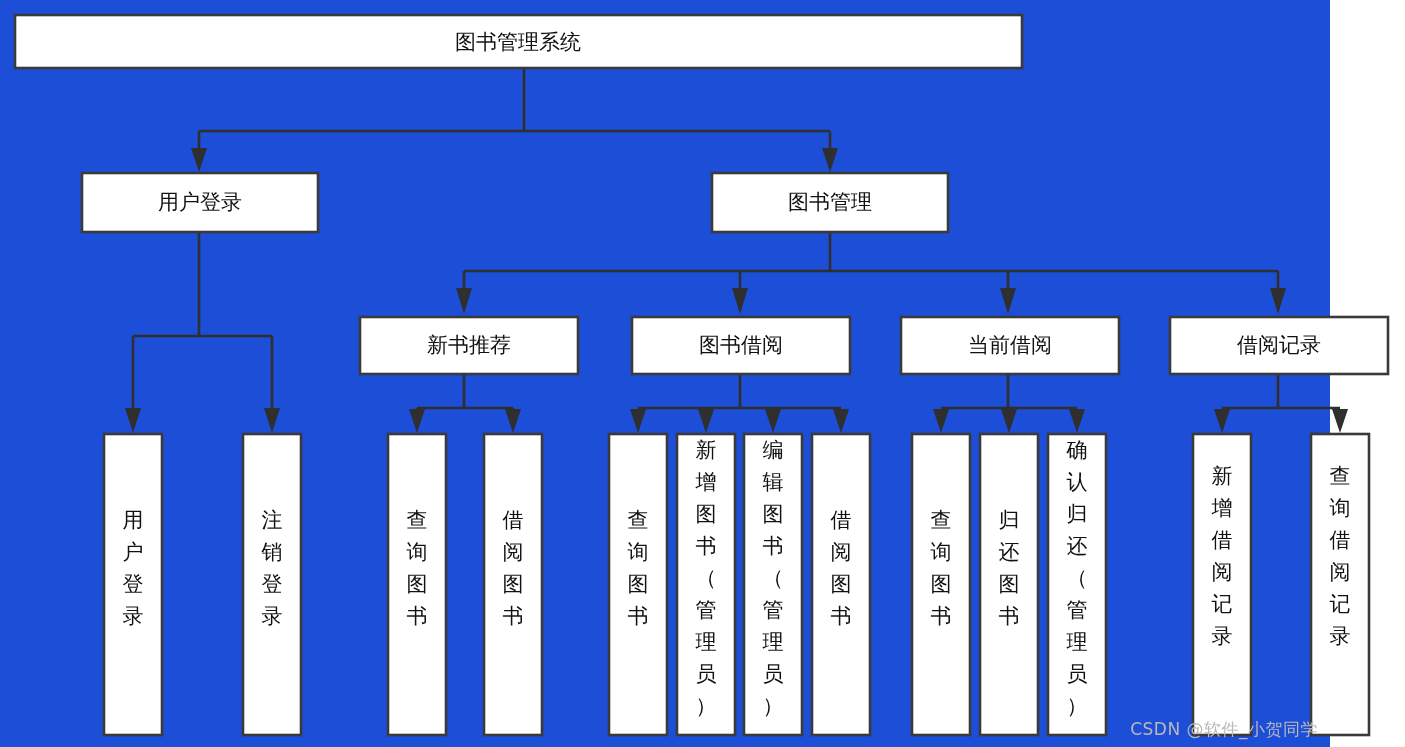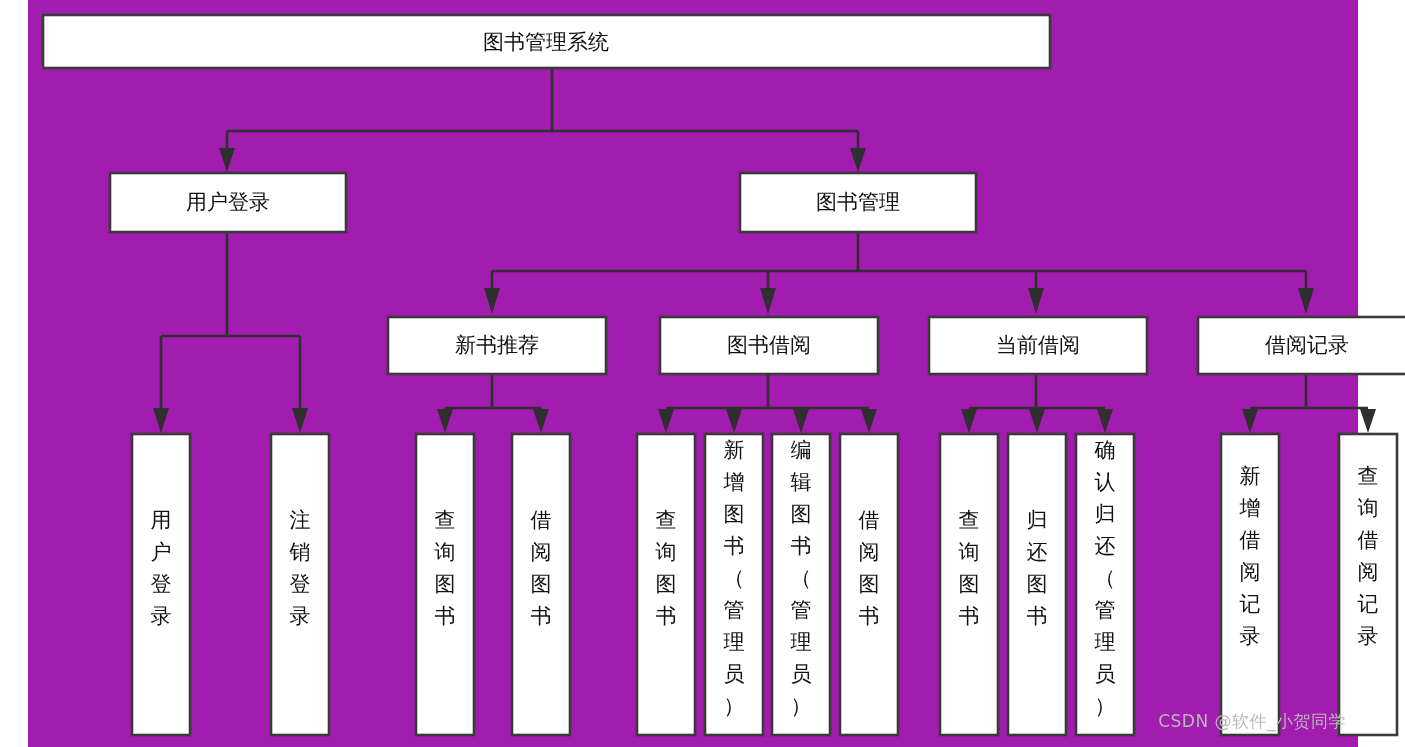--- a/index.html
+++ b/index.html
@@ -10,22 +10,21 @@
   body {
     width: 1405px;
     height: 747px;
     font-family: "DejaVu Sans", "Liberation Sans", sans-serif;
     overflow: hidden;
   }
   #diagram-root {
     position: relative;
     width: 1330px;
     height: 747px;
-    background: #a21caf;
-    margin-left: 28px;
+    background: #1d4ed8;
   }
   svg#tree-svg {
     position: absolute;
     left: 0;
     top: 0;
     width: 1405px;
     height: 747px;
     display: block;
   }
   .node-box {
@@ -52,21 +51,21 @@
     fill: none;
     stroke-linecap: butt;
   }
   .arrow-head {
     fill: #2f2f2f;
     stroke: none;
   }
   .watermark {
     position: absolute;
     right: 12px;
-    bottom: 14px;
+    bottom: 6px;
     font-family: "DejaVu Sans", "Liberation Sans", sans-serif;
     font-size: 17px;
     color: #b9b9b9;
     letter-spacing: 0.5px;
     white-space: nowrap;
     user-select: none;
   }
 </style>
 </head>
 <body>

